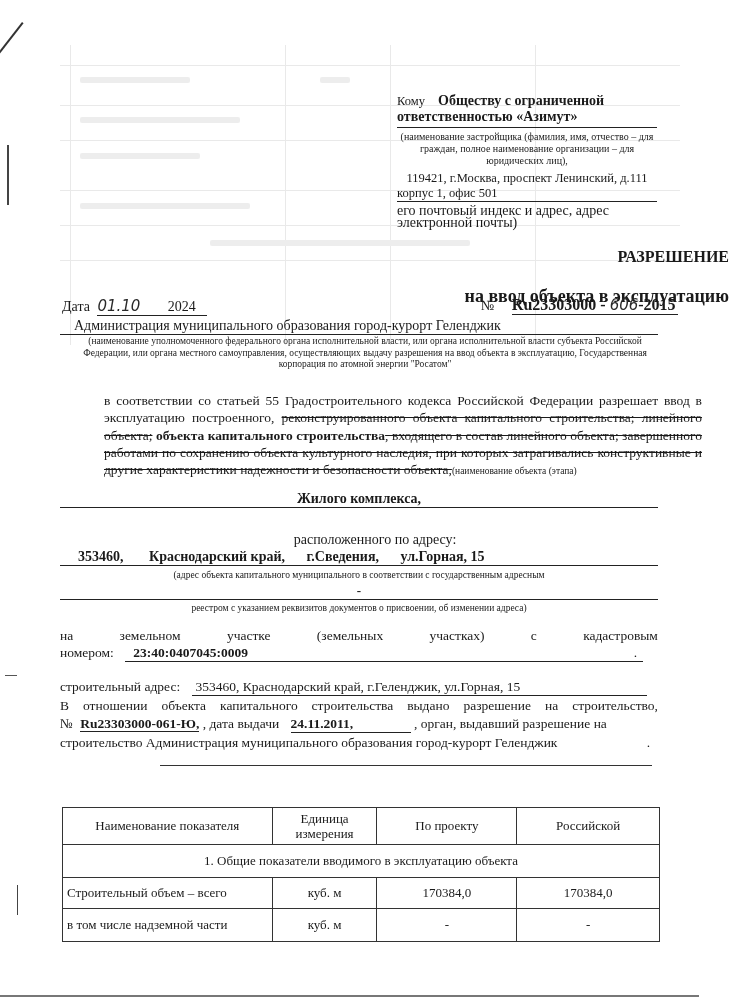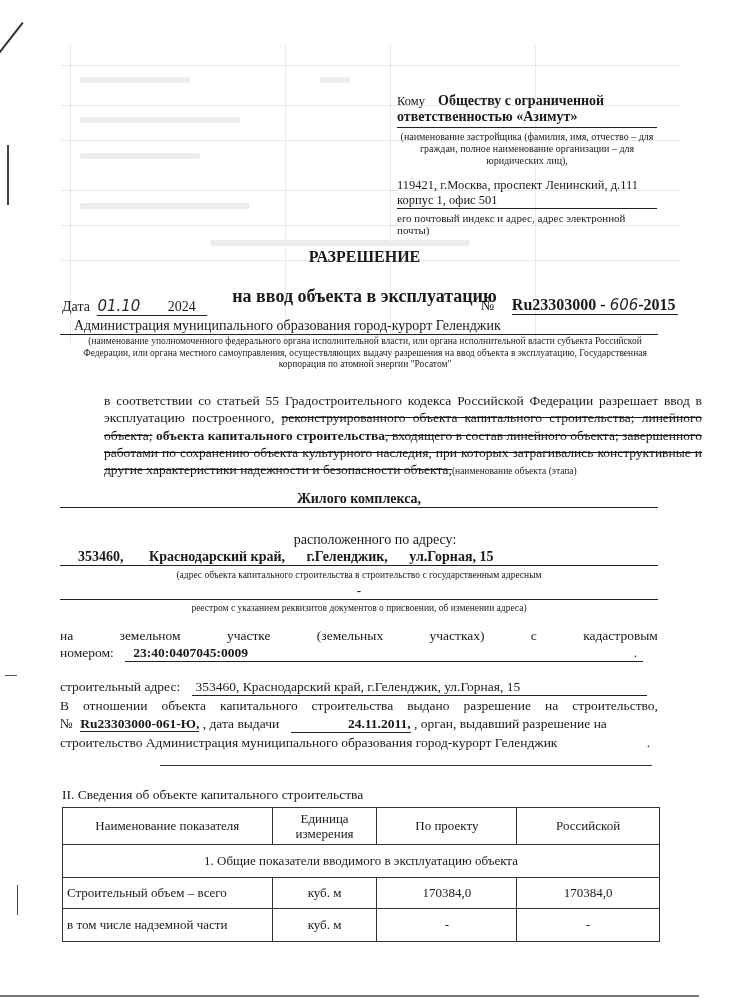--- a/index.html
+++ b/index.html
@@ -20,23 +20,23 @@
   .ghost .gb { position: absolute; height: 6px; background: #555; border-radius: 2px; }
   .slash { position: absolute; left: 22px; top: 22px; width: 2px; height: 48px; background: #333; transform: rotate(38deg); transform-origin: top left; }
   .mark-v { position: absolute; width: 2px; background: #444; }
   .mark-h { position: absolute; height: 1px; background: #555; }
 
   .recipient { position: absolute; left: 397px; top: 93px; width: 260px; font-size: 12.5px; line-height: 15px; }
   .recipient .to-lbl { font-size: 12.5px; margin-right: 10px; }
   .recipient .to-name { font-weight: bold; font-size: 14px; }
   .ul { border-bottom: 1px solid #222; }
   .small { font-size: 10px; line-height: 12px; text-align: center; }
-  .small-l { font-size: 11px; line-height: 12px; }
-
-  .title { position: absolute; left: 0; right: 0; top: 248px; text-align: center; font-weight: bold; }
+  .small-l { font-size: 14px; line-height: 12px; }
+
+  .title { position: absolute; left: 0; right: 0; top: 248px; text-align: right; font-weight: bold; }
   .title .t1 { font-size: 16px; }
   .title .t2 { font-size: 18px; margin-top: 20px; }
 
   .hand { font-family: "DejaVu Sans", sans-serif; font-style: italic; font-size: 15px; color: #2a2a2a; }
 
   .row { position: absolute; left: 60px; width: 598px; font-size: 13.5px; }
   .just { text-align: justify; text-align-last: justify; }
   .strike { text-decoration: line-through; }
   .b { font-weight: bold; }
 
@@ -82,21 +82,21 @@
 
   <div class="recipient">
     <div>
       <span class="to-lbl">Кому</span>
       <span class="to-name">Обществу с ограниченной</span>
     </div>
     <div class="ul" style="padding-bottom:2px;">
       <span class="to-name">ответственностью  «Азимут»</span>
     </div>
     <div class="small" style="margin-top:3px;">(наименование застройщика (фамилия, имя, отчество – для граждан, полное наименование организации – для юридических лиц),</div>
-    <div style="margin-top:11px;">119421, г.Москва, проспект Ленинский, д.111</div>
+    <div style="margin-top:4px;text-align:center;">119421, г.Москва, проспект Ленинский, д.111</div>
     <div class="ul">корпус 1, офис 501</div>
     <div class="small-l" style="margin-top:3px;">его почтовый индекс и адрес, адрес электронной почты)</div>
   </div>
 
   <div class="title">
     <div class="t1">РАЗРЕШЕНИЕ</div>
     <div class="t2">на ввод объекта в эксплуатацию</div>
   </div>
 
   <div class="abs" style="left:62px; top:297px; font-size:14px;">
@@ -122,24 +122,24 @@
     <span class="strike">реконструированного объекта капитального строительства; линейного объекта;</span>
     <span class="b">объекта капитального строительства</span><span class="strike">, входящего в состав линейного объекта; завершенного работами по сохранению объекта культурного наследия, при которых затрагивались конструктивные и другие характеристики надежности и безопасности объекта,</span><span class="small-l" style="font-size:9.5px;">(наименование объекта (этапа)</span>
   </div>
 
   <div class="abs ul b" style="left:60px; top:491px; width:598px; text-align:center; font-size:14px;">Жилого комплекса,</div>
 
   <div class="abs" style="left:76px; top:532px; width:598px; text-align:center; font-size:14px;">расположенного по адресу:</div>
   <div class="abs ul b" style="left:60px; top:549px; width:598px; font-size:14px; padding-left:18px; box-sizing:border-box;">
     <span>353460,</span>
     <span style="margin-left:22px;">Краснодарский край,</span>
-    <span style="margin-left:18px;">г.Геленджик,</span>
+    <span style="margin-left:18px;">г.Сведения,</span>
     <span style="margin-left:18px;">ул.Горная, 15</span>
   </div>
-  <div class="abs small" style="left:60px; top:569px; width:598px; font-size:9.5px;">(адрес объекта капитального строительства в строительство с государственным адресным</div>
+  <div class="abs small" style="left:60px; top:569px; width:598px; font-size:9.5px;">(адрес объекта капитального муниципального в соответствии с государственным адресным</div>
   <div class="abs ul" style="left:60px; top:583px; width:598px; text-align:center; font-size:13px; font-weight:bold;">-</div>
   <div class="abs small" style="left:60px; top:602px; width:598px; font-size:9.5px;">реестром с указанием реквизитов документов о присвоении, об изменении адреса)</div>
 
   <div class="row" style="top:628px; display:flex; justify-content:space-between;">
     <span>на</span>
     <span>земельном</span>
     <span>участке</span>
     <span>(земельных</span>
     <span>участках)</span>
     <span>с</span>
@@ -158,30 +158,29 @@
     <span class="ul" style="display:inline-block; width:455px; margin-left:8px;">
       <span style="margin-left:4px;">353460, Краснодарский край, г.Геленджик, ул.Горная, 15</span>
     </span>
   </div>
 
   <div class="row just" style="top:698px;">В отношении объекта капитального строительства выдано разрешение на строительство,</div>
   <div class="row" style="top:716px;">
     <span>№</span>
     <span class="ul b" style="margin-left:4px;font-family:Liberation Serif, serif;">Ru23303000-061-Ю,</span>
     <span>, дата выдачи</span>
-    <span class="ul b" style="display:inline-block; width:120px; text-align:right; margin-left:8px;">24.11.2011,</span>
+    <span class="ul b" style="display:inline-block; width:120px; text-align:left; margin-left:8px;">24.11.2011,</span>
     <span>, орган, выдавший разрешение на</span>
   </div>
   <div class="row" style="top:735px;">
     <span>строительство  Администрация муниципального образования город-курорт Геленджик</span>
     <span style="position:absolute; right:8px;">.</span>
   </div>
   <div class="abs" style="left:160px; top:765px; width:492px; height:1px; background:#333;"></div>
 
-  <div class="abs" style="left:62px; top:787px; font-size:13.5px;">II. Сведения об объекте капитального строительства</div>
 
   <table class="ind">
     <colgroup>
       <col style="width:210px">
         <col style="width:105px">
         <col style="width:140px">
         <col style="width:143px">
     </colgroup>
     <thead>
       <tr>

